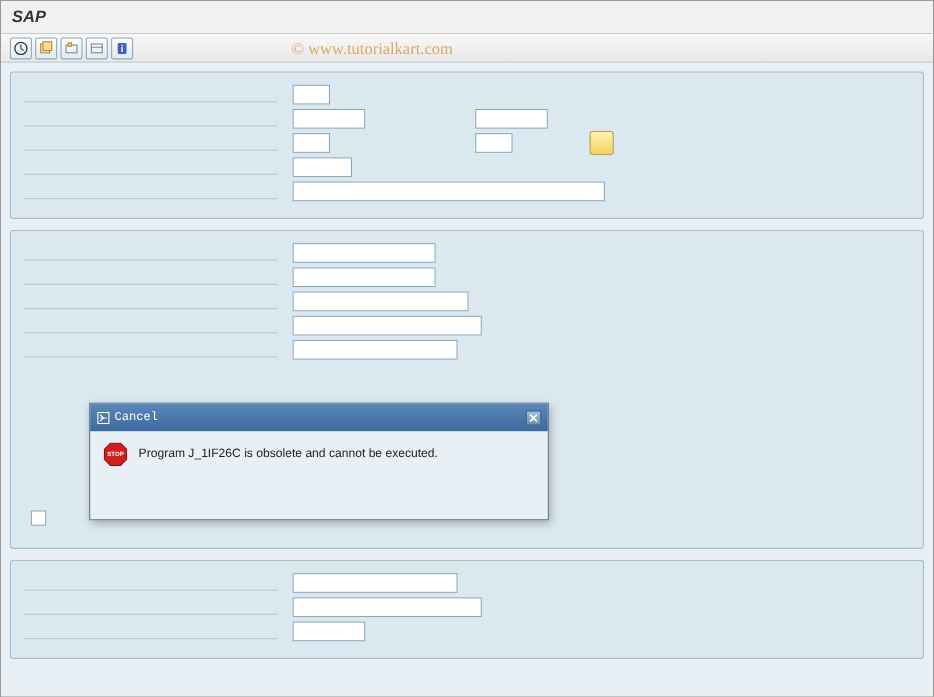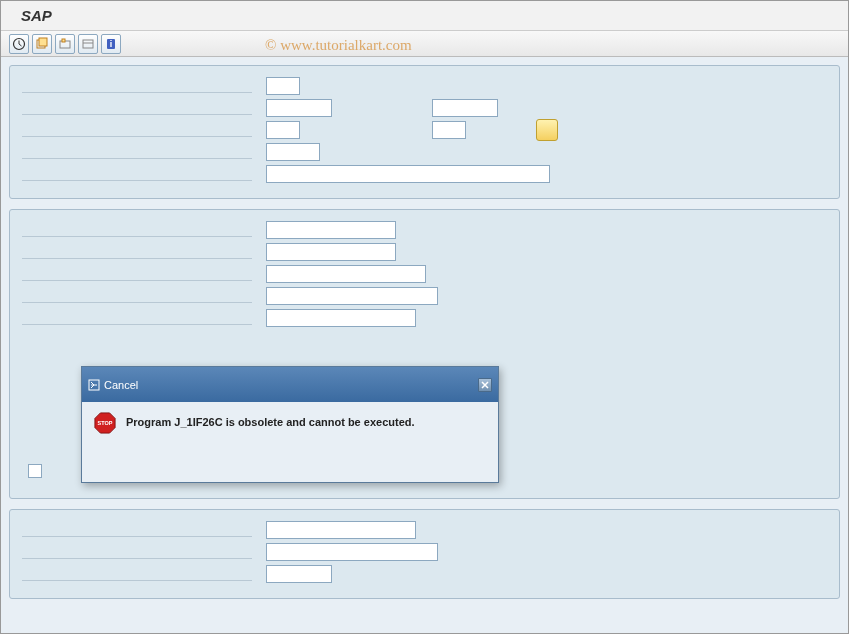--- a/index.html
+++ b/index.html
@@ -8,21 +8,21 @@
       font-size: 11px;
       background: #f2f2f2;
       width: 849px;
       height: 634px;
       overflow: hidden;
       position: relative;
       border: 1px solid #999;
     }
     .title-bar {
       background: #f2f2f2;
-      padding: 6px 20px;
+      padding: 6px 10px;
       border-bottom: 1px solid #ccc;
       font-size: 15px;
       font-weight: bold;
       font-style: italic;
       color: #333;
     }
     .toolbar {
       background: linear-gradient(#f8f8f8, #e8e8e8);
       padding: 4px 8px;
       border-bottom: 1px solid #bbb;
@@ -106,21 +106,22 @@
       box-shadow: 2px 3px 8px rgba(0,0,0,0.3);
     }
     .modal-title {
       background: linear-gradient(#5b87b8, #3a6aa0);
       color: #fff;
       padding: 3px 6px;
       display: flex;
       align-items: center;
       justify-content: space-between;
       font-size: 11px;
-      height: 35px;
+      height: 25px;
+      font-family: Liberation Mono, monospace;
     }
     .modal-title-left { display: flex; align-items: center; gap: 4px; }
     .modal-close {
       width: 14px;
       height: 14px;
       background: linear-gradient(#a8c0d8, #7090b0);
       border: 1px solid #4a6a8a;
       display: flex;
       align-items: center;
       justify-content: center;
@@ -137,21 +138,20 @@
     .stop-icon {
       width: 22px;
       height: 22px;
       flex-shrink: 0;
     }
     .modal-msg {
       color: #222;
       font-size: 11px;
       line-height: 1.5;
       padding-top: 2px;
-      font-weight: bold;
     }
     .modal-buttons {
       display: flex;
       justify-content: flex-end;
       gap: 4px;
       padding: 4px 8px 8px 8px;
     }
     .btn {
       height: 20px;
       border: 1px solid #999;

